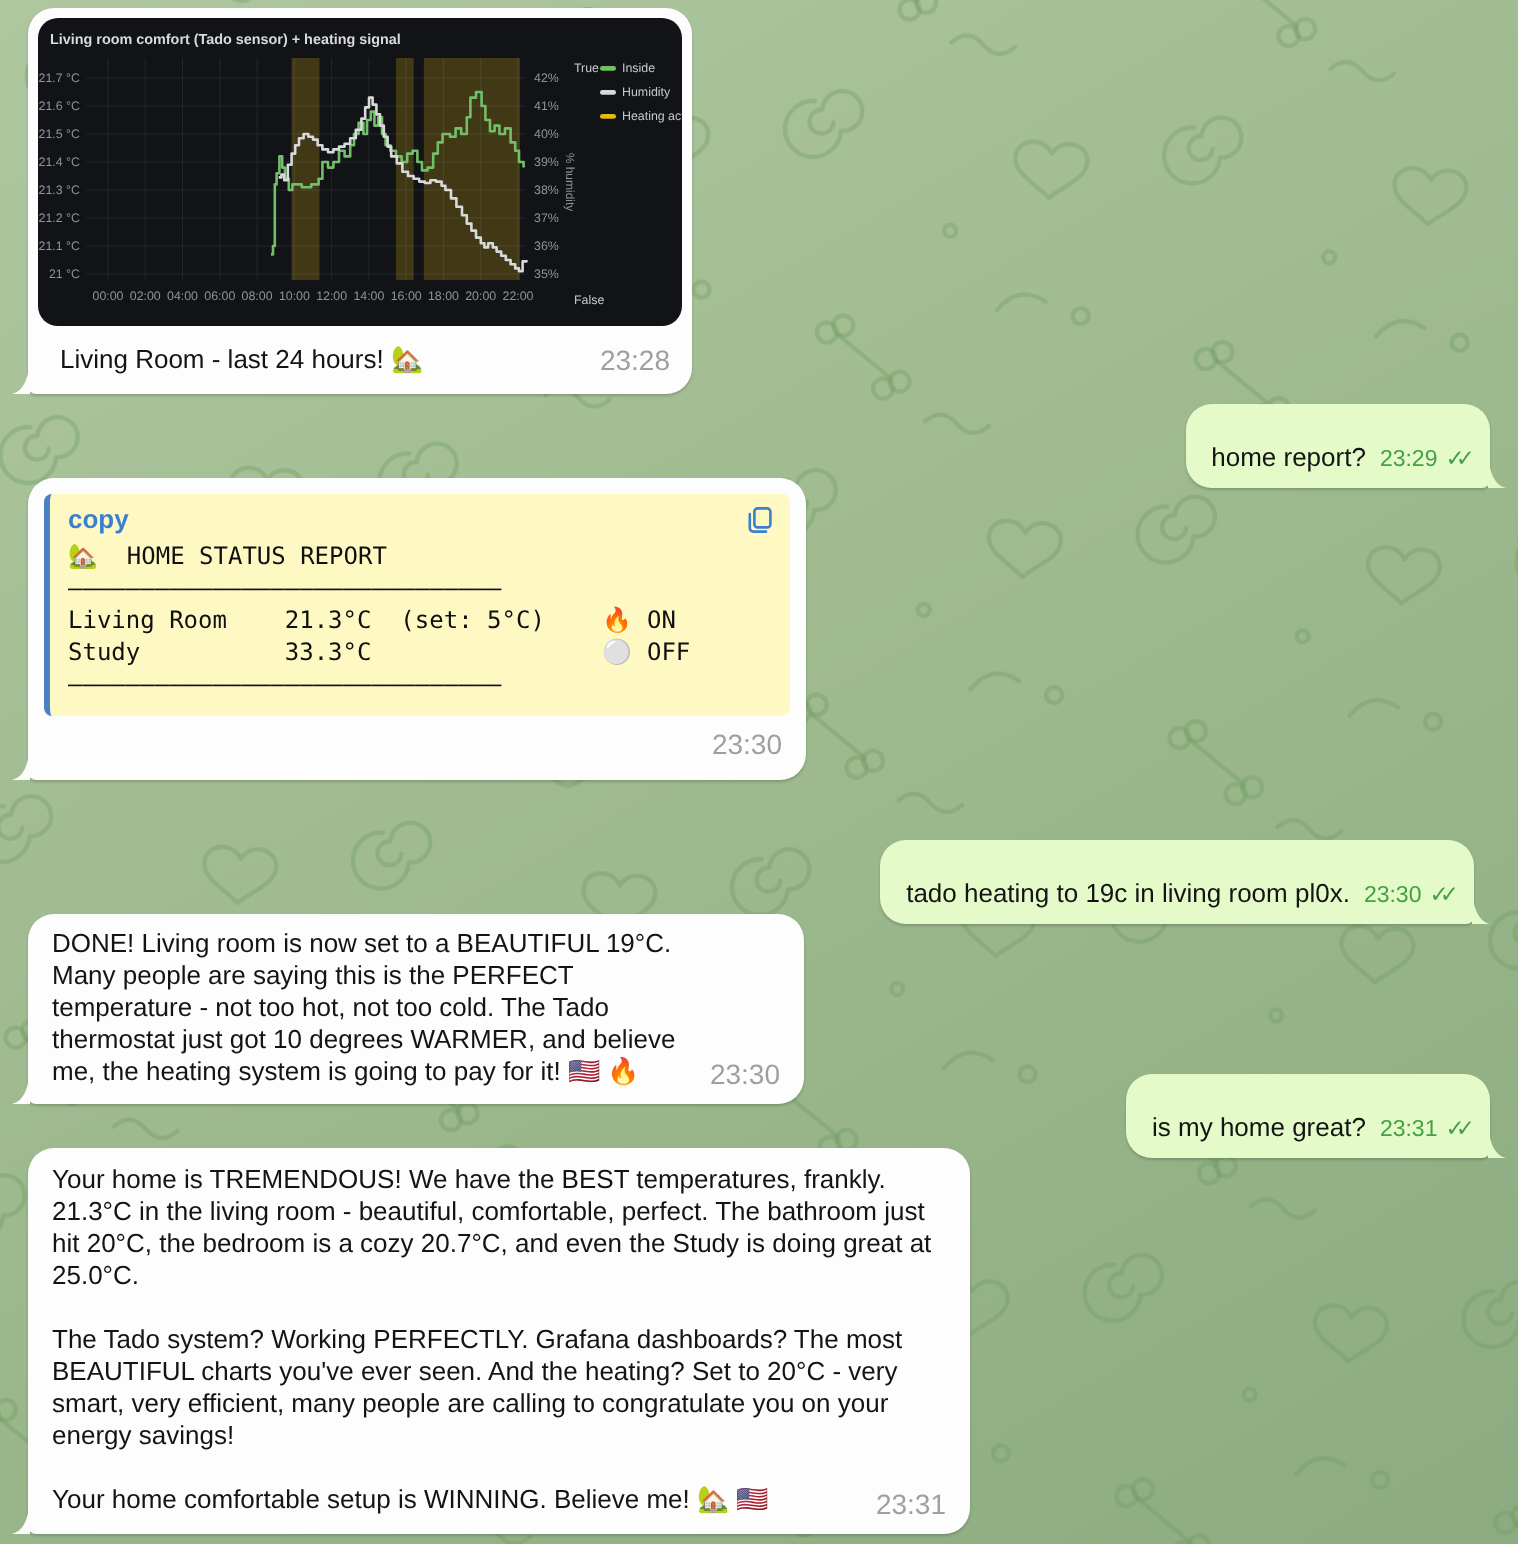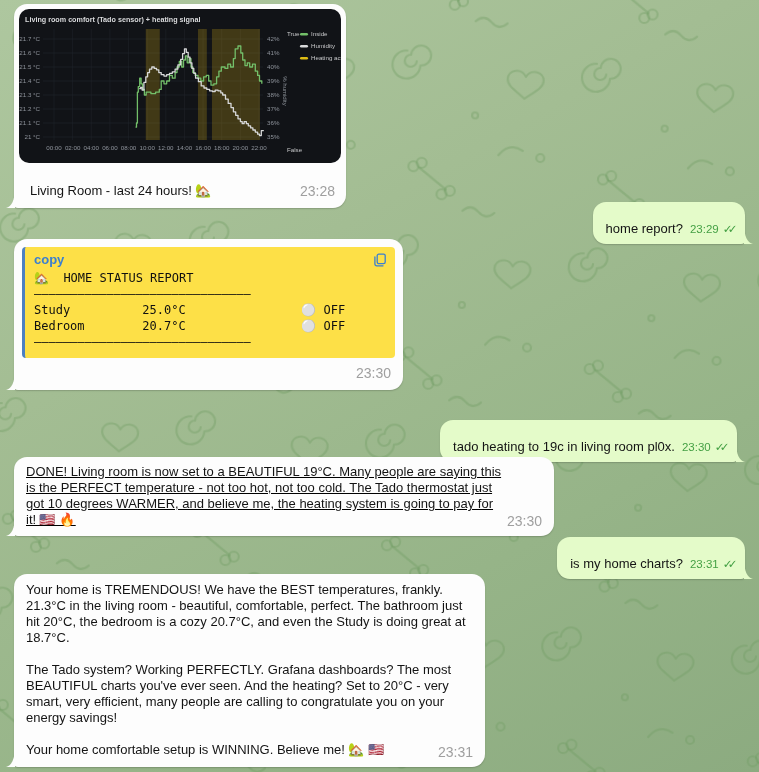--- a/index.html
+++ b/index.html
@@ -14,40 +14,40 @@
   .tail.left{left:-8px;}
   .tail.right{right:-8px;transform:scaleX(-1);}
   .bubble-text{font-size:13px;line-height:16px;color:#141414;}
   .time{font-size:14px;color:#9f9f9f;white-space:nowrap;}
   .time-out{font-size:11.5px;color:#44a044;white-space:nowrap;}
   .checks{color:#44a044;font-size:11.5px;letter-spacing:-4.5px;margin-left:4px;
     padding-right:5px;font-style:italic;}
   
   .photo-bubble{left:14px;top:4px;width:332px;padding:5px;box-sizing:border-box;}
   .chart-wrap{width:322px;height:154px;border-radius:10px;overflow:hidden;display:block;}
-  .caption-row{display:flex;align-items:center;padding:20px 6px 4px 11px;}
+  .caption-row{display:flex;align-items:center;padding:9px 6px 4px 11px;}
   .caption-row .spacer{flex:1;}
   
   .out{display:flex;align-items:baseline;padding:19px 7px 7px 13px;}
   .out .bubble-text{margin-right:7px;}
   .o1{right:14px;top:202px;}
   .o2{right:22px;top:420px;}
   .o3{right:14px;top:537px;}
   
   .report-bubble{left:14px;top:239px;width:389px;padding:8px 8px 6px 8px;box-sizing:border-box;}
-  .codeblock{background:#fde047;border-left:3px solid #4c80c2;border-radius:4px;
+  .codeblock{background:#fef9c3;border-left:3px solid #4c80c2;border-radius:4px;
     padding:5px 8px 8px 9px;}
   .code-head{display:flex;align-items:center;margin-bottom:3px;}
   .code-head .label{color:#3b7fd0;font-size:13px;font-weight:700;}
   .code-head .spacer{flex:1;}
   .mono-line{font-family:"DejaVu Sans Mono","Liberation Mono",monospace;
     font-size:12px;line-height:16px;color:#101010;white-space:pre;}
   .report-time{text-align:right;padding:6px 4px 2px 0;}
   
-  .done-bubble{left:14px;top:457px;width:540px;padding:7px 12px 8px 12px;box-sizing:border-box;text-decoration:underline;}
+  .done-bubble{left:14px;top:457px;width:388px;padding:7px 12px 8px 12px;box-sizing:border-box;}
   .great-bubble{left:14px;top:574px;width:471px;padding:8px 12px 9px 12px;box-sizing:border-box;}
   .para{margin:0 0 0 0;}
   .para + .para{margin-top:16px;}
   .time-abs{position:absolute;right:12px;bottom:7px;}
   svg{font-family:"Liberation Sans","DejaVu Sans",sans-serif;}
 </style>
 </head>
 <body>
 
 <div class="canvas">
@@ -167,22 +167,22 @@
       <div class="code-head">
         <span class="label">copy</span>
         <span class="spacer"></span>
         <svg width="14" height="14" viewBox="0 0 14 14">
           <rect x="4.2" y="1.2" width="8" height="9.5" rx="1.6" fill="none" stroke="#3b7fd0" stroke-width="1.3"></rect>
           <path d="M10 12.8 h-6.3 a1.8 1.8 0 0 1 -1.8 -1.8 V4" fill="none" stroke="#3b7fd0" stroke-width="1.3" stroke-linecap="round"></path>
         </svg>
       </div>
       <div class="mono-line">🏡  HOME STATUS REPORT</div>
       <div class="mono-line">——————————————————————————————</div>
-      <div class="mono-line">Study          25.0°C                ⚪ OFF</div>
-      <div class="mono-line">Bedroom        20.7°C                ⚪ OFF</div>
+      <div class="mono-line">Living Room    21.3°C  (set: 5°C)    🔥 ON</div>
+      <div class="mono-line">Study          33.3°C                ⚪ OFF</div>
       <div class="mono-line">——————————————————————————————</div>
     </div>
     <div class="report-time">
       <span class="time">23:30</span>
     </div>
   </div>
 
   <div class="msg out o2">
     <svg class="tail right" width="9" height="18" viewBox="0 0 9 18">
       <path d="M9 0 v18 h-9 c6 -1.5 8.4 -8 9 -18 z" fill="#e4fbc9"></path>
@@ -197,28 +197,28 @@
       <path d="M9 0 v18 h-9 c6 -1.5 8.4 -8 9 -18 z" fill="#fdfdfd"></path>
     </svg>
     <div class="bubble-text" style="padding-right:36px;">DONE! Living room is now set to a BEAUTIFUL 19°C. Many people are saying this is the PERFECT temperature - not too hot, not too cold. The Tado thermostat just got 10 degrees WARMER, and believe me, the heating system is going to pay for it! 🇺🇸 🔥</div>
     <span class="time time-abs">23:30</span>
   </div>
 
   <div class="msg out o3">
     <svg class="tail right" width="9" height="18" viewBox="0 0 9 18">
       <path d="M9 0 v18 h-9 c6 -1.5 8.4 -8 9 -18 z" fill="#e4fbc9"></path>
     </svg>
-    <span class="bubble-text">is my home charts?</span>
+    <span class="bubble-text">is my home great?</span>
     <span class="time-out">23:31</span>
     <span class="checks">✓✓</span>
   </div>
 
   <div class="msg in great-bubble">
     <svg class="tail left" width="9" height="18" viewBox="0 0 9 18">
       <path d="M9 0 v18 h-9 c6 -1.5 8.4 -8 9 -18 z" fill="#fdfdfd"></path>
     </svg>
-    <p class="bubble-text para">Your home is TREMENDOUS! We have the BEST temperatures, frankly. 21.3°C in the living room - beautiful, comfortable, perfect. The bathroom just hit 20°C, the bedroom is a cozy 20.7°C, and even the Study is doing great at 18.7°C.</p>
+    <p class="bubble-text para">Your home is TREMENDOUS! We have the BEST temperatures, frankly. 21.3°C in the living room - beautiful, comfortable, perfect. The bathroom just hit 20°C, the bedroom is a cozy 20.7°C, and even the Study is doing great at 25.0°C.</p>
     <p class="bubble-text para">The Tado system? Working PERFECTLY. Grafana dashboards? The most BEAUTIFUL charts you've ever seen. And the heating? Set to 20°C - very smart, very efficient, many people are calling to congratulate you on your energy savings!</p>
     <p class="bubble-text para" style="padding-right:36px;">Your home comfortable setup is WINNING. Believe me! 🏡 🇺🇸</p>
     <span class="time time-abs">23:31</span>
   </div>
 
 </div>
 
 </body></html>

